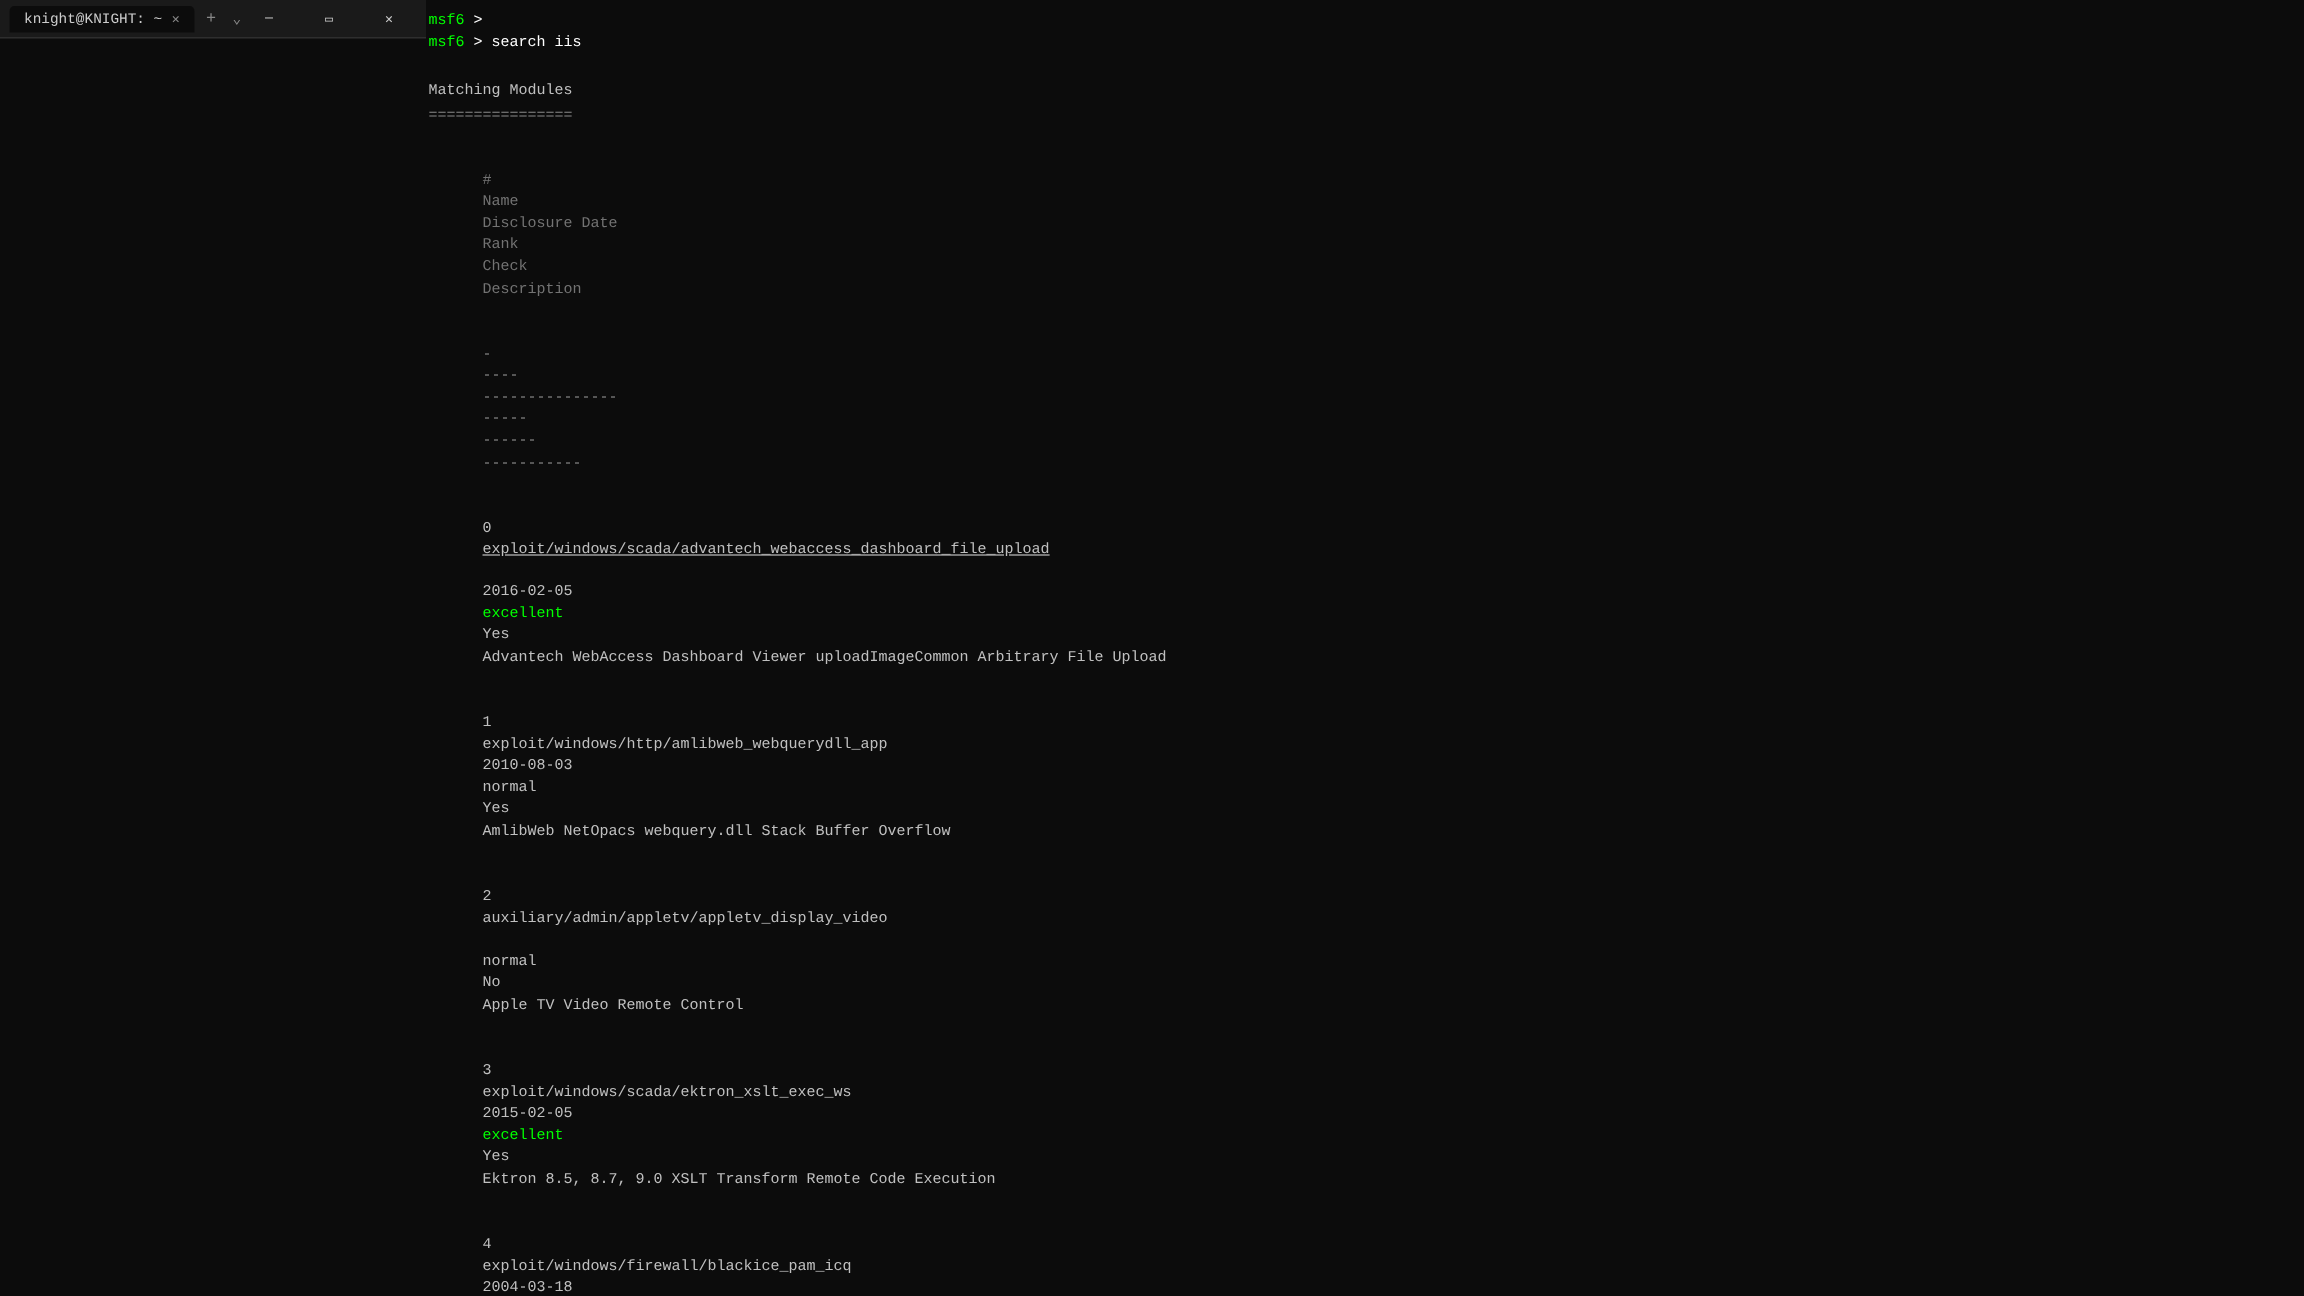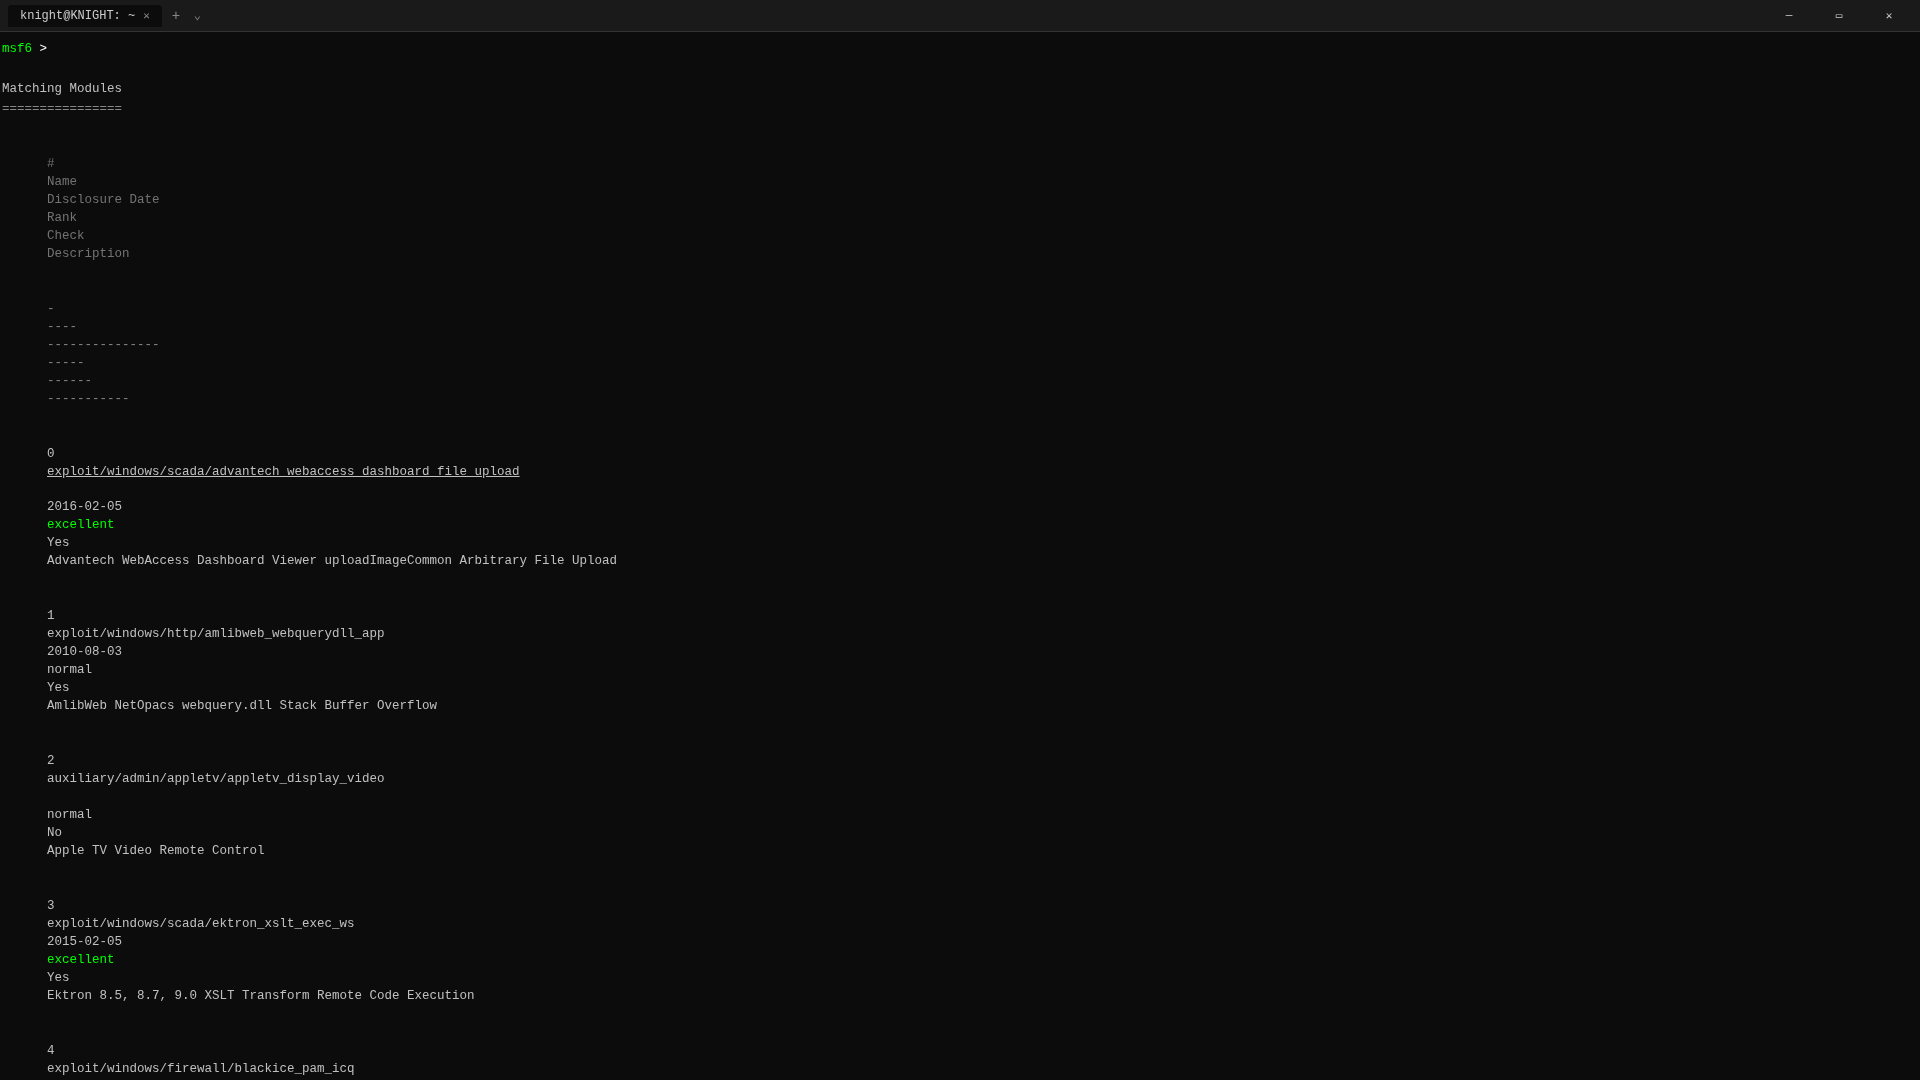--- a/index.html
+++ b/index.html
@@ -7,21 +7,21 @@
       background: #0c0c0c;
       font-family: 'Courier New', Courier, monospace;
       font-size: 12px;
       color: #cccccc;
       overflow: hidden;
     }
     .window {
       width: 1920px;
       height: 1080px;
       display: flex;
-      flex-direction: column;
+      flex-direction: row;
       background: #0c0c0c;
     }
     .titlebar {
       background: #1a1a1a;
       display: flex;
       align-items: center;
       height: 32px;
       padding: 0 8px;
       border-bottom: 1px solid #333;
       flex-shrink: 0;
@@ -100,20 +100,21 @@
       <div class="titlebar-btn">─</div>
       <div class="titlebar-btn">▭</div>
       <div class="titlebar-btn close">✕</div>
     </div>
   </div>
 
   <div class="terminal">
 
     <div class="line"><span class="prompt">msf6</span> <span class="cmd">&gt;</span></div>
 
+    <div class="line"><span class="prompt">msf6</span> <span class="cmd">&gt; search iis</span></div>
     <div class="line">&nbsp;</div>
 
     <div class="line section-header">Matching Modules</div>
     <div class="line divider">================</div>
     <div class="line">&nbsp;</div>
 
     <div class="line col-header">
       <span style="display:inline-block;width:28px;">#</span>
       <span style="display:inline-block;width:445px;">Name</span>
       <span style="display:inline-block;width:130px;">Disclosure Date</span>

